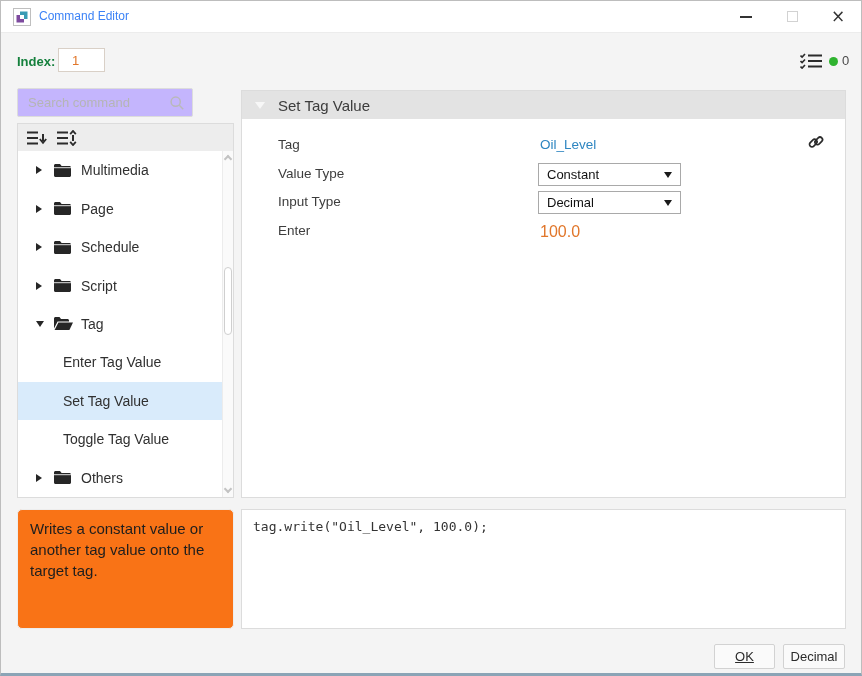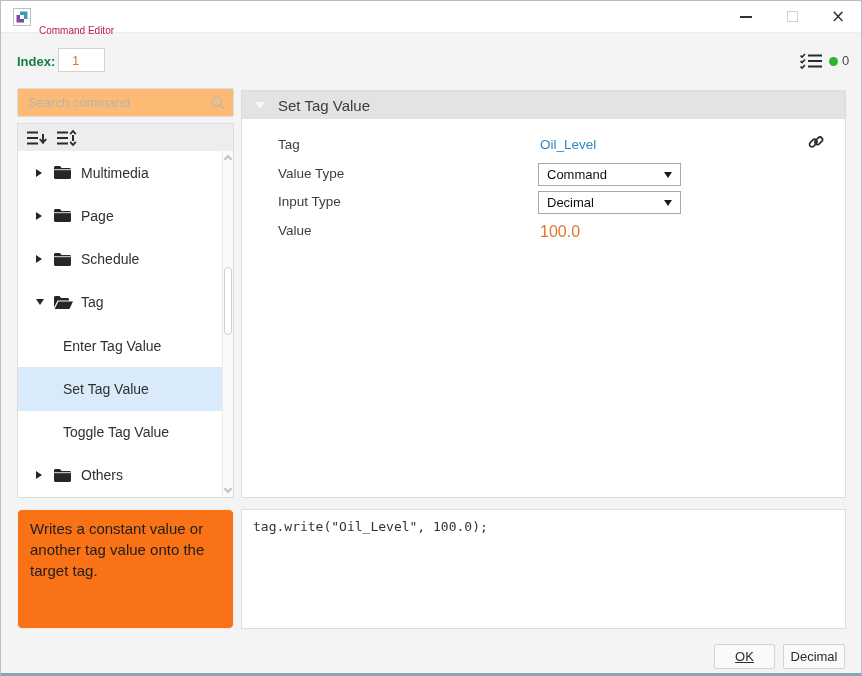--- a/index.html
+++ b/index.html
@@ -7,42 +7,42 @@
   .window {
     position:relative; width:862px; height:676px;
     background:#f4f4f4;
     border:1px solid #bdbdbd; border-bottom:3px solid #8ba4b6;
     font-family:"Liberation Sans", sans-serif; color:#2b2b2b;
     overflow:hidden;
   }
   
   .titlebar { position:absolute; top:0; left:0; right:0; height:32px; background:#ffffff; border-bottom:1px solid #ececec; }
   .app-icon { position:absolute; left:12px; top:7px; width:18px; height:18px; }
-  .title-text { position:absolute; left:38px; top:24px; font-size:10px; color:#be185d; }
+  .title-text { position:absolute; left:38px; top:8px; font-size:12px; color:#3b82f6; }
   .win-btn { position:absolute; top:0; width:46px; height:31px; display:flex; align-items:center; justify-content:center; cursor:default; }
   .btn-min { right:92px; }
   .btn-max { right:46px; }
   .btn-close { right:0; }
   .glyph-min { width:12px; height:2px; background:#333; }
   .glyph-max { width:11px; height:11px; border:1px solid #d2d2d2; }
   .glyph-close { font-size:17px; color:#333; line-height:1; font-family:"DejaVu Sans", sans-serif; }
   
   .index-label { position:absolute; left:16px; top:53px; font-size:13px; color:#15803d;font-weight:bold; }
   .index-input {
     position:absolute; left:57px; top:47px; width:47px; height:24px;
     border:1px solid #d9d0c7; background:#fff; color:#e1762a;
     font-size:13px; font-family:"Liberation Sans", sans-serif; padding-left:13px; outline:none;
   }
   .tasklist-icon { position:absolute; left:799px; top:52px; width:22px; height:16px; }
   .status-dot { position:absolute; left:828px; top:56px; width:9px; height:9px; border-radius:50%; background:#2fb32f; }
   .count-text { position:absolute; left:841px; top:52px; font-size:13px; color:#4a4a4a; }
   
   .search-box {
-    position:absolute; left:16px; top:87px; width:217px; height:29px;
-    background:#fdba74; border:1px solid #dcdcdc; border-radius:2px;
+    position:absolute; left:16px; top:87px; width:176px; height:29px;
+    background:#c4b5fd; border:1px solid #dcdcdc; border-radius:2px;
   }
   .search-input {
     position:absolute; left:0; top:0; width:100%; height:100%;
     border:none; outline:none; background:transparent;
     font-size:13px; font-family:"Liberation Sans", sans-serif; color:#555; padding:0 28px 0 10px;
   }
   .search-input::placeholder { color:#b5b5b5; }
   .search-icon { position:absolute; right:7px; top:6px; width:16px; height:16px; }
   
   .tree-panel { position:absolute; left:16px; top:122px; width:217px; height:375px; background:#fff; border:1px solid #dcdcdc; }
@@ -191,20 +191,32 @@
         <span class="folder">
             <svg width="17" height="13" viewBox="0 0 17 13">
               <path d="M0 1.5 C0 .7 .7 0 1.5 0 H6 L7.6 2 H15.5 C16.3 2 17 2.7 17 3.5 V11.5 C17 12.3 16.3 13 15.5 13 H1.5 C.7 13 0 12.3 0 11.5 Z" fill="#262626"></path>
               <path d="M0 3.7 H17" stroke="#f5f5f5" stroke-width="0.9"></path>
             </svg>
           </span>
         <span class="lbl">Schedule</span>
       </div>
       <div class="tree-row">
         <span class="exp">
+            <span class="tri-right"></span>
+          </span>
+        <span class="folder">
+            <svg width="17" height="13" viewBox="0 0 17 13">
+              <path d="M0 1.5 C0 .7 .7 0 1.5 0 H6 L7.6 2 H15.5 C16.3 2 17 2.7 17 3.5 V11.5 C17 12.3 16.3 13 15.5 13 H1.5 C.7 13 0 12.3 0 11.5 Z" fill="#262626"></path>
+              <path d="M0 3.7 H17" stroke="#f5f5f5" stroke-width="0.9"></path>
+            </svg>
+          </span>
+        <span class="lbl">Script</span>
+      </div>
+      <div class="tree-row">
+        <span class="exp">
             <span class="tri-down"></span>
           </span>
         <span class="folder">
             <svg width="19" height="13" viewBox="0 0 19 13">
               <path d="M0 1.5 C0 .7 .7 0 1.5 0 H5.5 L7 2 H13.5 C14.3 2 15 2.7 15 3.5 V4.6 H3.6 L0 11.5 Z" fill="#262626"></path>
               <path d="M4.4 5.6 H19 L15.4 13 H0.6 Z" fill="#262626"></path>
             </svg>
           </span>
         <span class="lbl">Tag</span>
       </div>
@@ -250,31 +262,31 @@
     <span class="fld-link" style="top:46px;">Oil_Level</span>
     <svg class="link-icon" viewBox="0 0 20 20">
       <g fill="none" stroke="#2b2b2b" stroke-width="1.7">
         <rect x="3" y="8.6" width="8.5" height="5" rx="2.5" transform="rotate(-45 7.25 11.1)"></rect>
         <rect x="8.5" y="6.4" width="8.5" height="5" rx="2.5" transform="rotate(-45 12.75 8.9)"></rect>
       </g>
     </svg>
 
     <span class="fld-label" style="top:75px;">Value Type</span>
     <div class="dropdown" style="top:72px;">
-      <span>Command</span>
+      <span>Constant</span>
       <span class="dd-arrow"></span>
     </div>
 
     <span class="fld-label" style="top:103px;">Input Type</span>
     <div class="dropdown" style="top:100px;">
       <span>Decimal</span>
       <span class="dd-arrow"></span>
     </div>
 
-    <span class="fld-label" style="top:132px;">Value</span>
+    <span class="fld-label" style="top:132px;">Enter</span>
     <span class="fld-orange" style="top:132px;">100.0</span>
   </div>
 
   <div class="code-panel">tag.write("Oil_Level", 100.0);</div>
 
   <div class="btn btn-ok">OK</div>
   <div class="btn btn-cancel">Decimal</div>
 
 </div>
 

